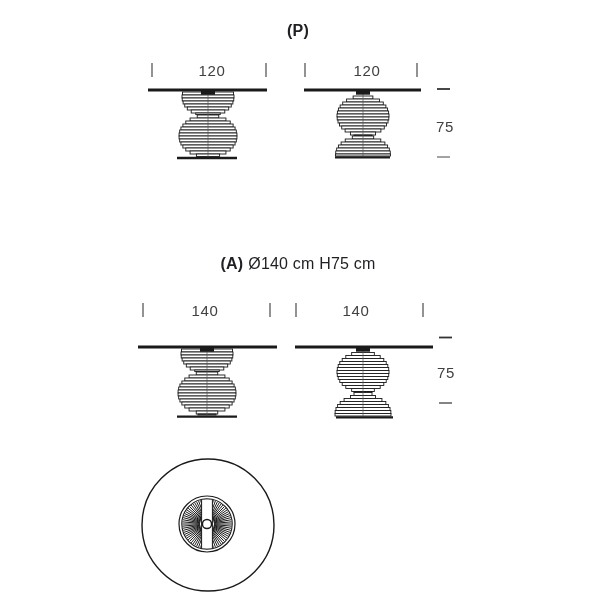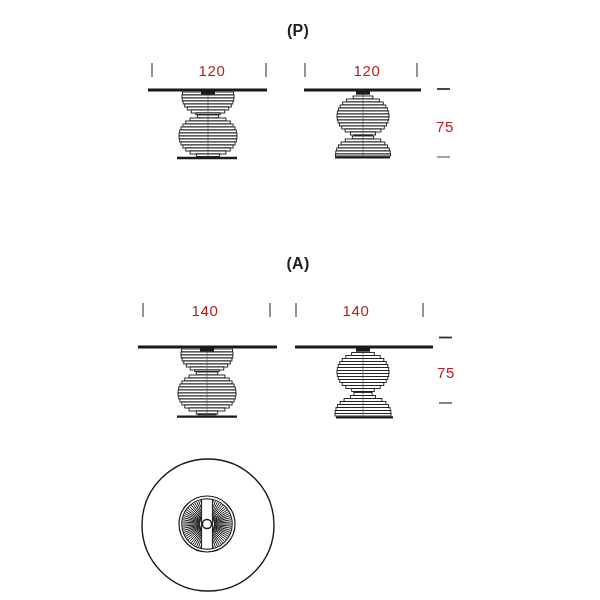--- a/index.html
+++ b/index.html
@@ -28,21 +28,21 @@
     font-size: 16px;
     color: #1f1f24;
     white-space: nowrap;
     letter-spacing: 0.2px;
   }
   .title .bold { font-weight: bold; }
   .num {
     position: absolute;
     transform: translate(-50%, -50%);
     font-size: 15px;
-    color: #b91c1c;
+    color: #404040;
     letter-spacing: 0.6px;
     white-space: nowrap;
   }
 </style>
 </head>
 <body>
 
 <div class="canvas">
 
   <svg id="art" width="600" height="600" viewBox="0 0 600 600">
@@ -258,19 +258,20 @@
   <div class="title" style="left:298px; top:31px">
     <span class="bold">(P)</span>
   </div>
 
   <span class="num" style="left:212px; top:70px">120</span>
   <span class="num" style="left:367px; top:70px">120</span>
   <span class="num" style="left:445px; top:126px">75</span>
 
   <div class="title" style="left:298px; top:264px">
     <span class="bold">(A)</span>
+    <span>Ø140 cm H75 cm</span>
   </div>
 
   <span class="num" style="left:205px; top:310px">140</span>
   <span class="num" style="left:356px; top:310px">140</span>
   <span class="num" style="left:446px; top:372px">75</span>
 
 </div>
 
 </body></html>

